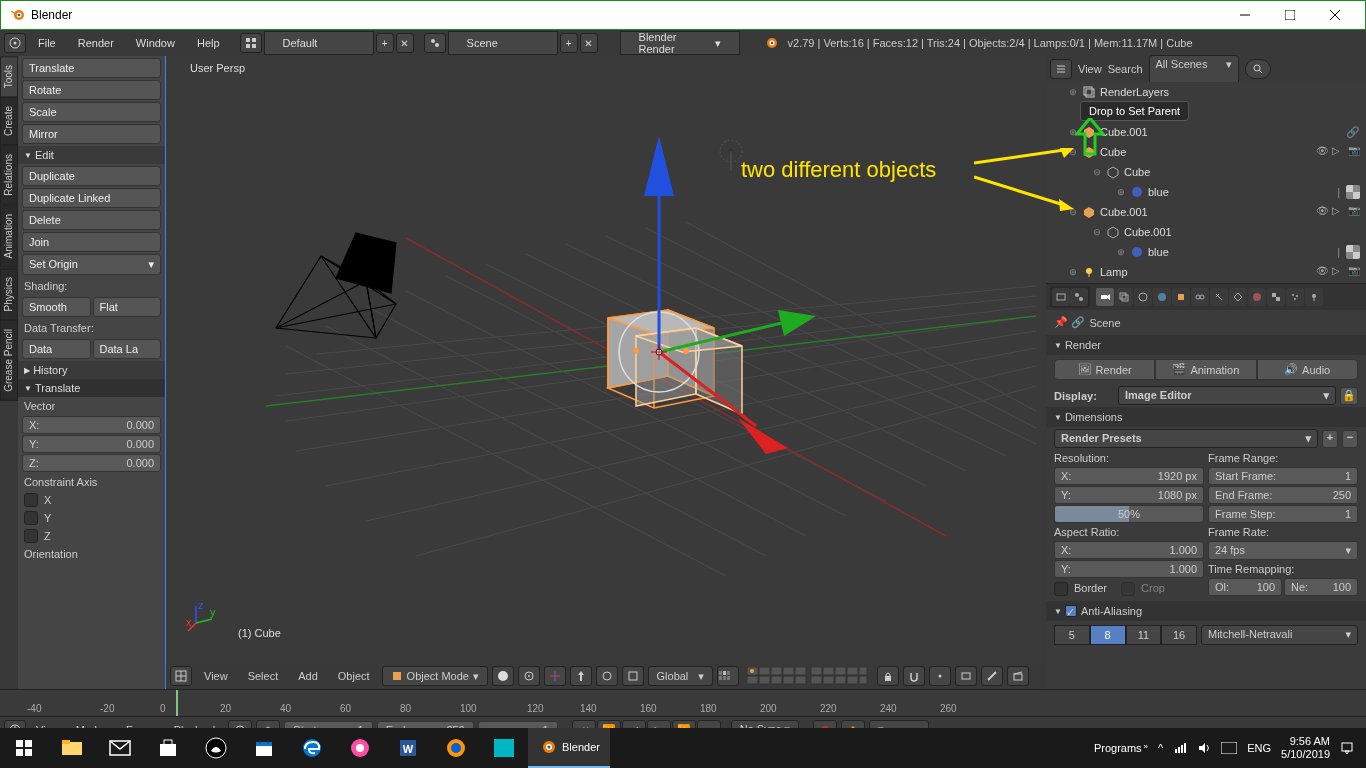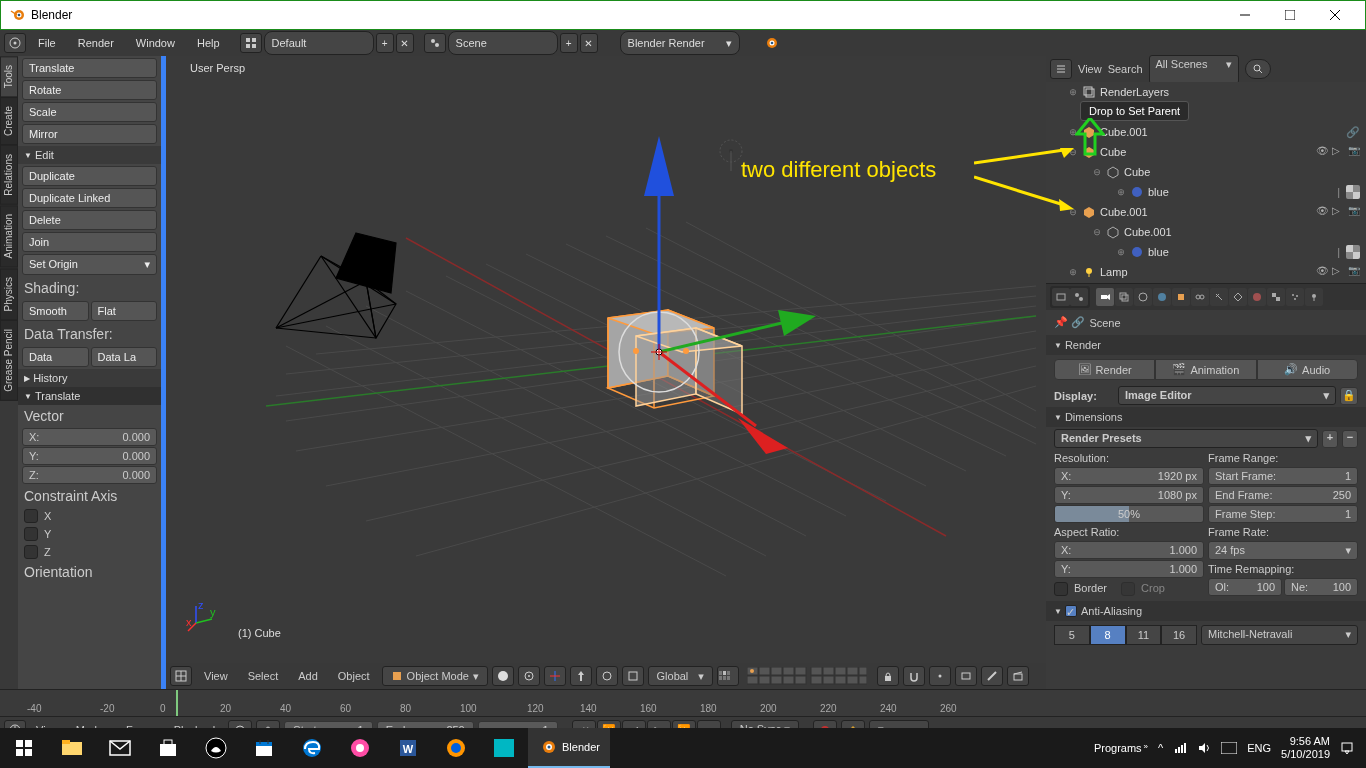--- a/index.html
+++ b/index.html
@@ -4,34 +4,34 @@
 <style>
 * { margin:0; padding:0; box-sizing:border-box; font-family:"Segoe UI",Arial,sans-serif; font-size:11px; user-select:none; }
 body { width:1366px; height:768px; background:#000; overflow:hidden; position:relative; }
 .titlebar { height:30px; background:#fff; display:flex; align-items:center; padding:0 8px; border:1px solid #1a8c1a; }
 .titlebar .logo { width:16px; height:16px; margin-right:6px; }
 .titlebar .title { flex:1; font-size:12px; }
 .titlebar .winbtn { width:45px; height:28px; display:flex; align-items:center; justify-content:center; }
 .menubar { height:26px; background:#393939; display:flex; align-items:center; padding:0 4px; color:#ddd; gap:2px; }
 .menubar .icon-btn { width:22px; height:20px; background:#454545; border:1px solid #222; border-radius:3px; display:flex; align-items:center; justify-content:center; }
 .menubar .menu-item { padding:4px 10px; cursor:default; }
-.menubar .dropdown { background:#454545; border:1px solid #222; border-radius:8px; padding:2px 7px; height:24px; display:flex; align-items:center; }
+.menubar .dropdown { background:#454545; border:1px solid #222; border-radius:0; padding:2px 18px; height:24px; display:flex; align-items:center; }
 .menubar .btn-sm { width:18px; height:20px; background:#454545; border:1px solid #222; border-radius:3px; display:flex; align-items:center; justify-content:center; font-size:10px; }
 .menubar .status { margin-left:8px; color:#ccc; font-size:11px; }
 .workspace { display:flex; height:633px; background:#393939; }
 .left-tabs { width:18px; background:#393939; display:flex; flex-direction:column; }
 .left-tabs .tab { writing-mode:vertical-rl; transform:rotate(180deg); padding:8px 2px; background:#2a2a2a; border:1px solid #222; color:#ccc; font-size:10px; text-align:center; }
-.tool-shelf { width:148px; background:#454545; border-right:5px solid #3b82f6; overflow:hidden; }
+.tool-shelf { width:148px; background:#454545; border-right:1px solid #3b82f6; overflow:hidden; }
 .tool-shelf .panel-header { background:#3a3a3a; color:#ddd; padding:3px 6px; font-size:11px; display:flex; align-items:center; }
 .tool-shelf .panel-header::before { content:"▼ "; font-size:8px; margin-right:3px; }
 .tool-shelf .panel-header.collapsed::before { content:"▶ "; }
 .tool-shelf .btn { background:#555; border:1px solid #333; border-radius:3px; color:#eee; padding:3px 6px; margin:2px 4px; display:block; width:calc(100% - 8px); text-align:left; }
 .tool-shelf .btn-row { display:flex; gap:2px; margin:2px 4px; }
 .tool-shelf .btn-row .btn { margin:0; flex:1; }
-.tool-shelf .label { color:#ccc; padding:3px 6px; font-size:14px; }
+.tool-shelf .label { color:#ccc; padding:3px 6px; font-size:11px; }
 .tool-shelf .num-field { display:flex; background:#595959; border:1px solid #333; border-radius:3px; margin:1px 4px; padding:2px 6px; color:#ccc; }
 .tool-shelf .num-field .lbl { flex:1; }
 .tool-shelf .num-field .val { }
 .tool-shelf .check-row { display:flex; align-items:center; color:#ccc; padding:2px 6px; gap:6px; }
 .tool-shelf .check-box { width:14px; height:14px; background:#333; border:1px solid #222; border-radius:3px; }
 .viewport { flex:1; background:#3a3a3a; position:relative; overflow:hidden; }
 .viewport-label { position:absolute; top:6px; left:24px; color:#ddd; font-size:11px; }
 .viewport-obj-label { position:absolute; bottom:50px; left:72px; color:#ddd; font-size:11px; }
 .axis-widget { position:absolute; bottom:56px; left:20px; width:30px; height:30px; }
 .viewport-header { position:absolute; bottom:0; left:0; right:0; height:26px; background:#393939; display:flex; align-items:center; padding:0 4px; gap:4px; color:#ccc; }
@@ -157,20 +157,21 @@
   <div class="btn-sm">✕</div>
   <div class="dropdown" style="width:120px;margin-left:20px">
       <span>Blender Render</span>
       <span style="margin-left:auto">▾</span>
     </div>
   <svg width="16" height="16" style="margin-left:20px">
       <circle cx="10" cy="8" r="5" fill="#e87d0d"></circle>
       <circle cx="10" cy="8" r="2.5" fill="#fff"></circle>
       <circle cx="10" cy="8" r="1.3" fill="#265787"></circle>
     </svg>
+  <span class="status">v2.79 | Verts:16 | Faces:12 | Tris:24 | Objects:2/4 | Lamps:0/1 | Mem:11.17M | Cube</span>
 </div>
 
 <div class="workspace">
   <div class="left-tabs">
     <div class="tab" style="background:#454545">Tools</div>
     <div class="tab">Create</div>
     <div class="tab">Relations</div>
     <div class="tab">Animation</div>
     <div class="tab">Physics</div>
     <div class="tab">Grease Pencil</div>

